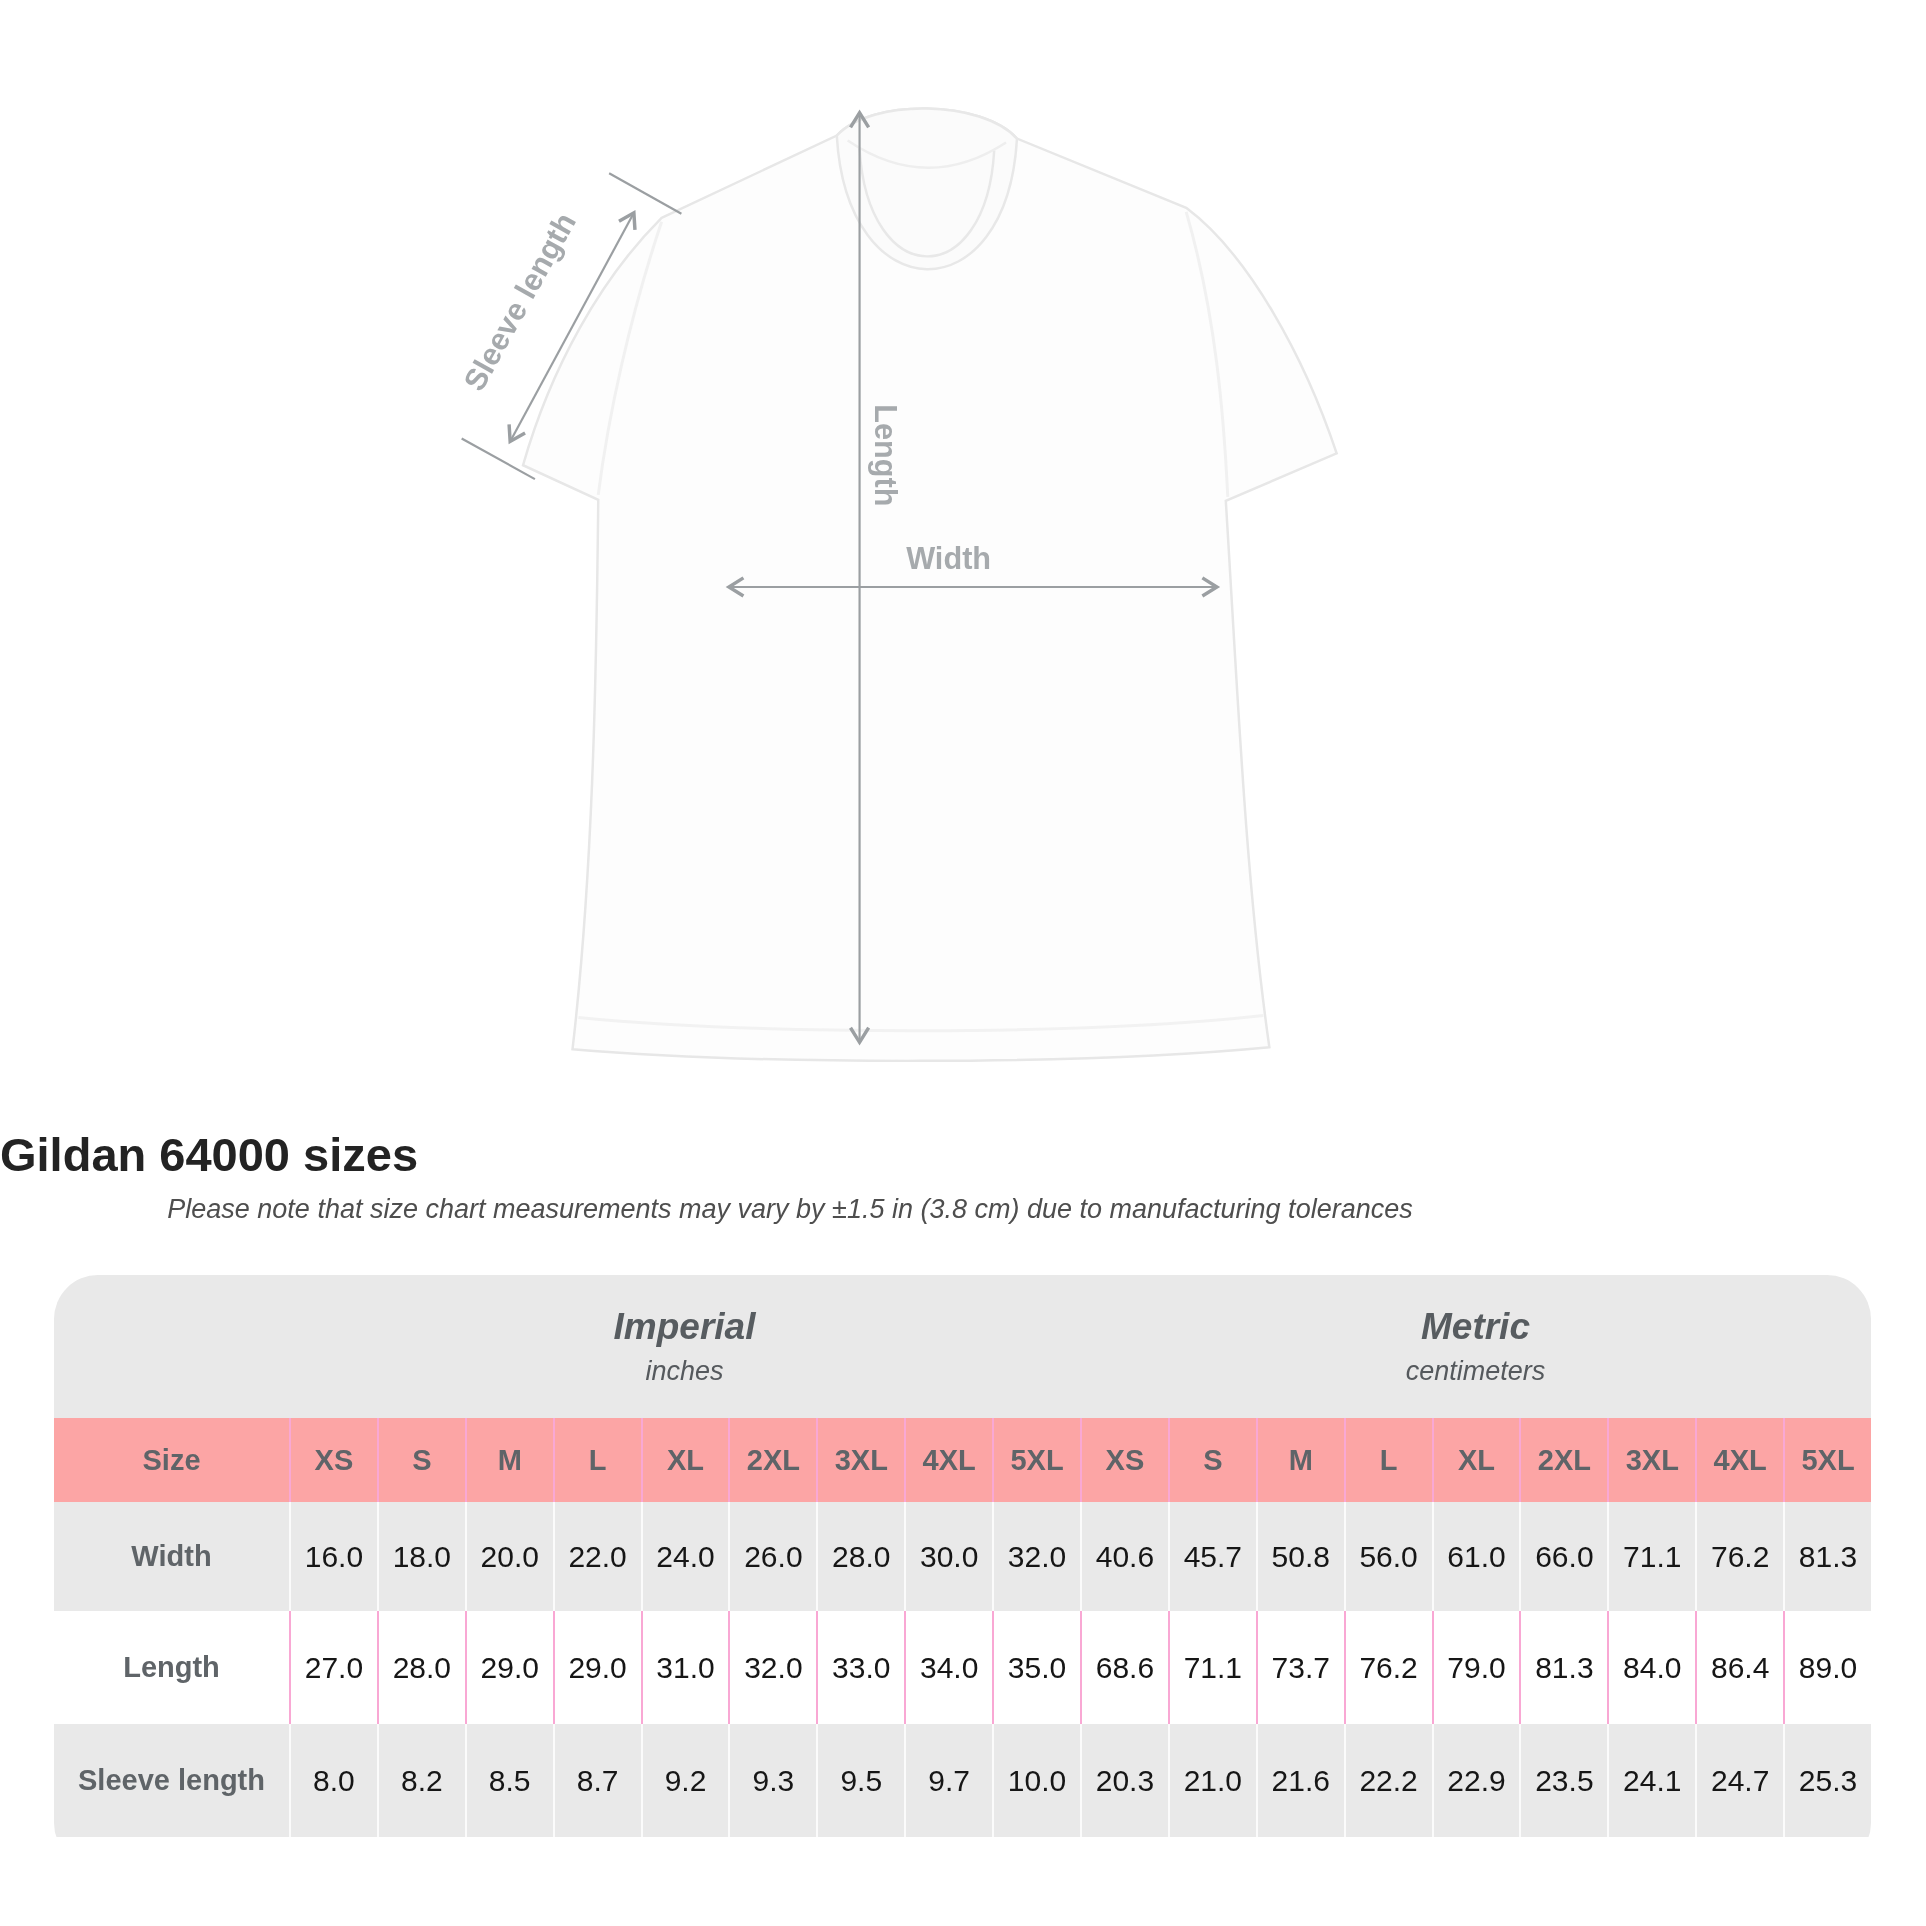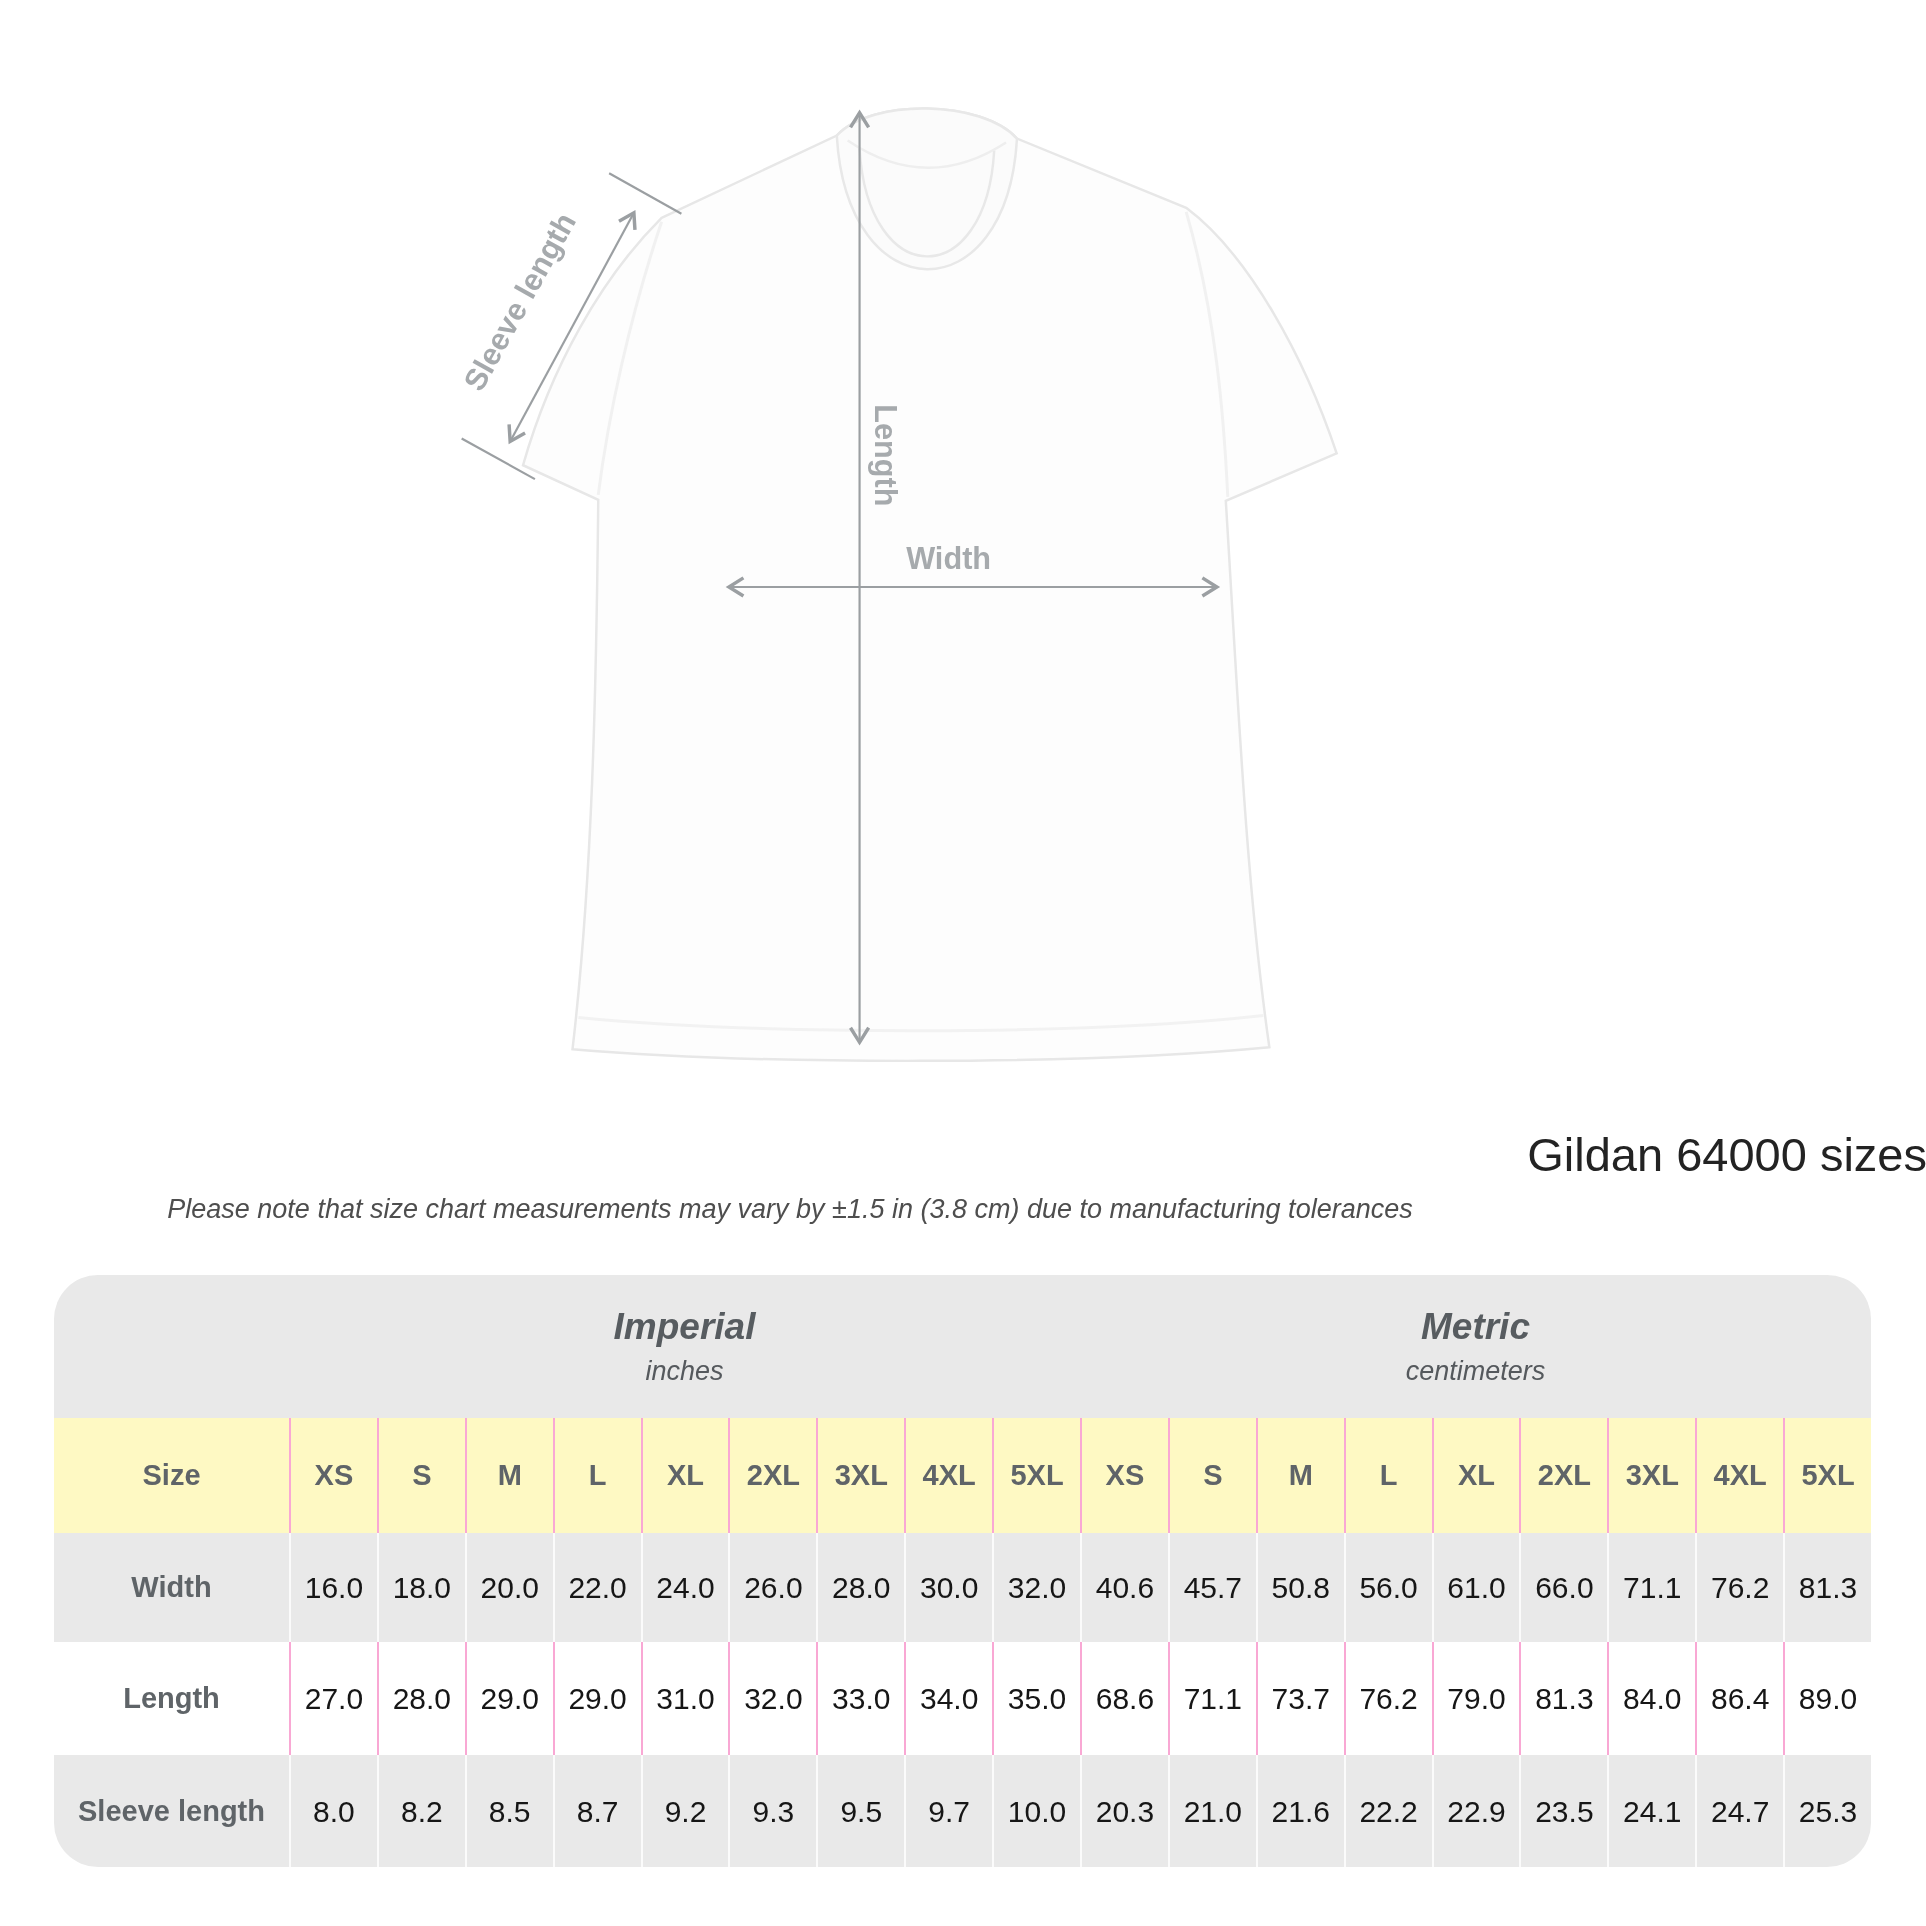--- a/index.html
+++ b/index.html
@@ -4,37 +4,37 @@
 <style>
   html,body{margin:0;padding:0;background:#fff;}
   .page{position:relative;width:1927px;height:1927px;background:#ffffff;overflow:hidden;
         font-family:"Liberation Sans",sans-serif;}
 
   
   .figure-svg{position:absolute;left:0;top:0;width:1927px;height:1168px;}
   .dim-label{font-family:"Liberation Sans",sans-serif;font-weight:bold;font-size:31px;fill:#a6aaad;}
 
   
-  .page-title{position:absolute;left:0;top:1127px;width:1927px;margin:0;text-align:right;
-              font-size:47px;font-weight:normal;color:#232323;}
+  .page-title{position:absolute;left:0;top:1127px;width:1927px;margin:0;text-align:left;
+              font-size:47px;font-weight:bold;color:#232323;}
   .page-subtitle{position:absolute;left:0;top:1194px;width:1580px;margin:0;text-align:center;
               font-style:italic;font-size:27px;color:#4e4e4e;}
 
   
   .size-table{position:absolute;left:54px;top:1275px;width:1817px;height:592px;
               border-radius:44px;overflow:hidden;background:#ffffff;}
   .band{height:143px;background:#e9e9e9;display:grid;grid-template-columns:235px repeat(18,1fr);}
   .group{display:flex;flex-direction:column;justify-content:center;align-items:center;gap:8px;}
   .group-imperial{grid-column:2/11;}
   .group-metric{grid-column:11/20;}
   .gname{font-style:italic;font-weight:bold;font-size:37px;color:#575c60;}
   .gunit{font-style:italic;font-size:27px;color:#55595d;}
 
   .trow{display:grid;grid-template-columns:235px repeat(18,1fr);}
-  .row-sizes{height:115px;background:#fef9c3;}
+  .row-sizes{height:84px;background:#fca5a5;}
   .row-width{height:109px;background:#e9e9e9;}
   .row-length{height:113px;background:#ffffff;}
   .row-sleeve{height:113px;background:#e9e9e9;}
   .cell{display:flex;align-items:center;justify-content:center;
         font-size:30px;color:#161616;}
   .cell.hd,.cell.rl{font-weight:bold;font-size:29px;color:#5f6468;}
   .white-sep .cell + .cell{border-left:2px solid #f9a8d4;}
   .gray-sep  .cell + .cell{border-left:2px solid rgba(255,255,255,0.8);}
 </style>
 </head>

